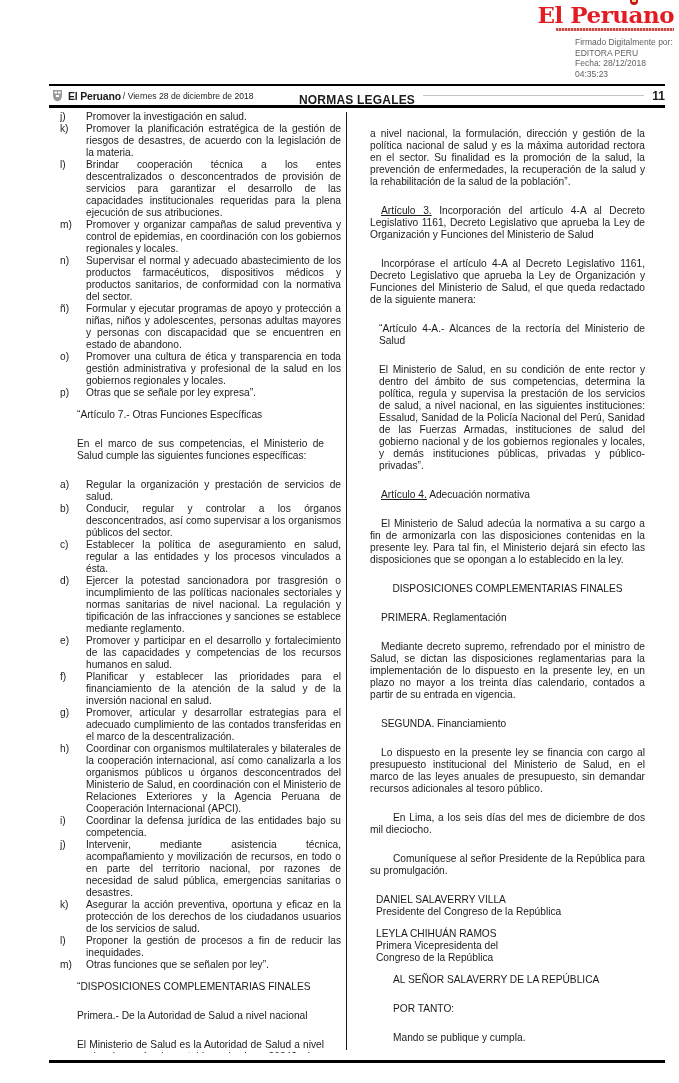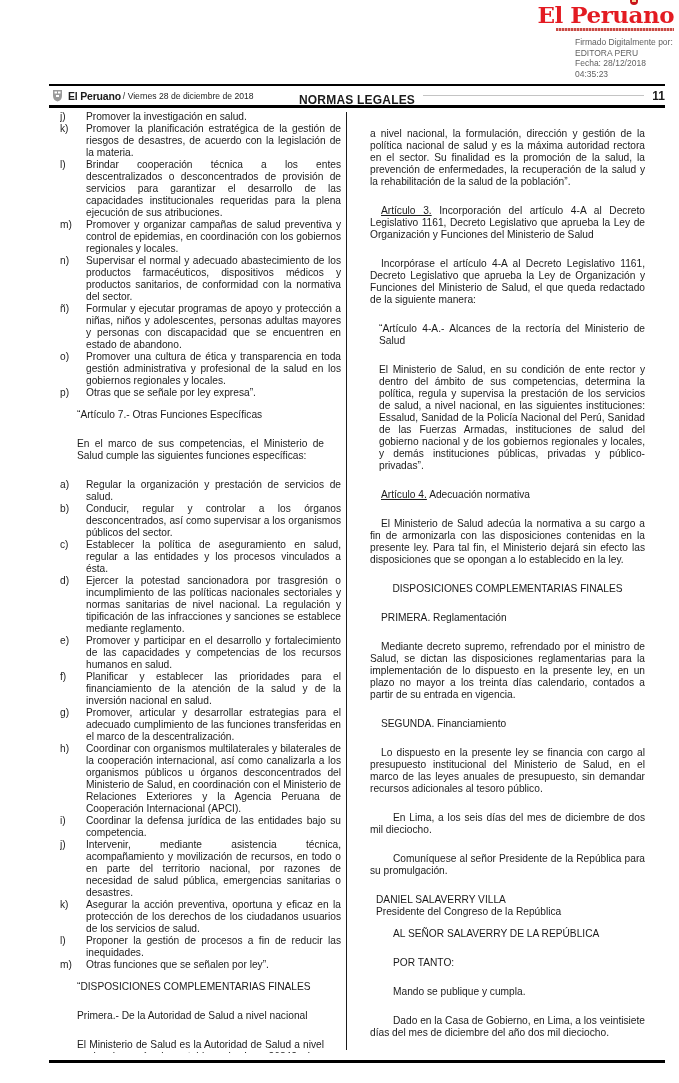--- a/index.html
+++ b/index.html
@@ -139,21 +139,21 @@
   <div class="li">
       <span class="li-letter">e)</span>
       <span class="li-text">Promover y participar en el desarrollo y fortalecimiento de las capacidades y competencias de los recursos humanos en salud.</span>
     </div>
   <div class="li">
       <span class="li-letter">f)</span>
       <span class="li-text">Planificar y establecer las prioridades para el financiamiento de la atención de la salud y de la inversión nacional en salud.</span>
     </div>
   <div class="li">
       <span class="li-letter">g)</span>
-      <span class="li-text">Promover, articular y desarrollar estrategias para el adecuado cumplimiento de las funciones transferidas en el marco de la descentralización.</span>
+      <span class="li-text">Promover, articular y desarrollar estrategias para el adecuado cumplimiento de las contados transferidas en el marco de la descentralización.</span>
     </div>
   <div class="li">
       <span class="li-letter">h)</span>
       <span class="li-text">Coordinar con organismos multilaterales y bilaterales de la cooperación internacional, así como canalizarla a los organismos públicos u órganos desconcentrados del Ministerio de Salud, en coordinación con el Ministerio de Relaciones Exteriores y la Agencia Peruana de Cooperación Internacional (APCI).</span>
     </div>
   <div class="li">
       <span class="li-letter">i)</span>
       <span class="li-text">Coordinar la defensa jurídica de las entidades bajo su competencia.</span>
     </div>
   <div class="li">
@@ -202,20 +202,25 @@
   <p class="b indent1 gap">SEGUNDA. Financiamiento</p>
   <p class="just indent1">Lo dispuesto en la presente ley se financia con cargo al presupuesto institucional del Ministerio de Salud, en el marco de las leyes anuales de presupuesto, sin demandar recursos adicionales al tesoro público.</p>
 
   <p class="just indent2 gap">En Lima, a los seis días del mes de diciembre de dos mil dieciocho.</p>
   <p class="just indent2 gap">Comuníquese al señor Presidente de la República para su promulgación.</p>
 
   <div class="sig gap">
     <div>DANIEL SALAVERRY VILLA</div>
     <div>Presidente del Congreso de la República</div>
   </div>
+  <div class="sig gap">
+    <div>LEYLA CHIHUÁN RAMOS</div>
+    <div>Primera Vicepresidenta del</div>
+    <div>Congreso de la República</div>
+  </div>
 
   <p class="sig gap">AL SEÑOR SALAVERRY DE LA REPÚBLICA</p>
   <p class="sig gap">POR TANTO:</p>
   <p class="sig gap">Mando se publique y cumpla.</p>
 
   <p class="just indent2 gap">Dado en la Casa de Gobierno, en Lima, a los veintisiete días del mes de diciembre del año dos mil dieciocho.</p>
 
   <div class="sig gap">
     <div>MARTÍN ALBERTO VIZCARRA CORNEJO</div>
     <div>Presidente de la República</div>

